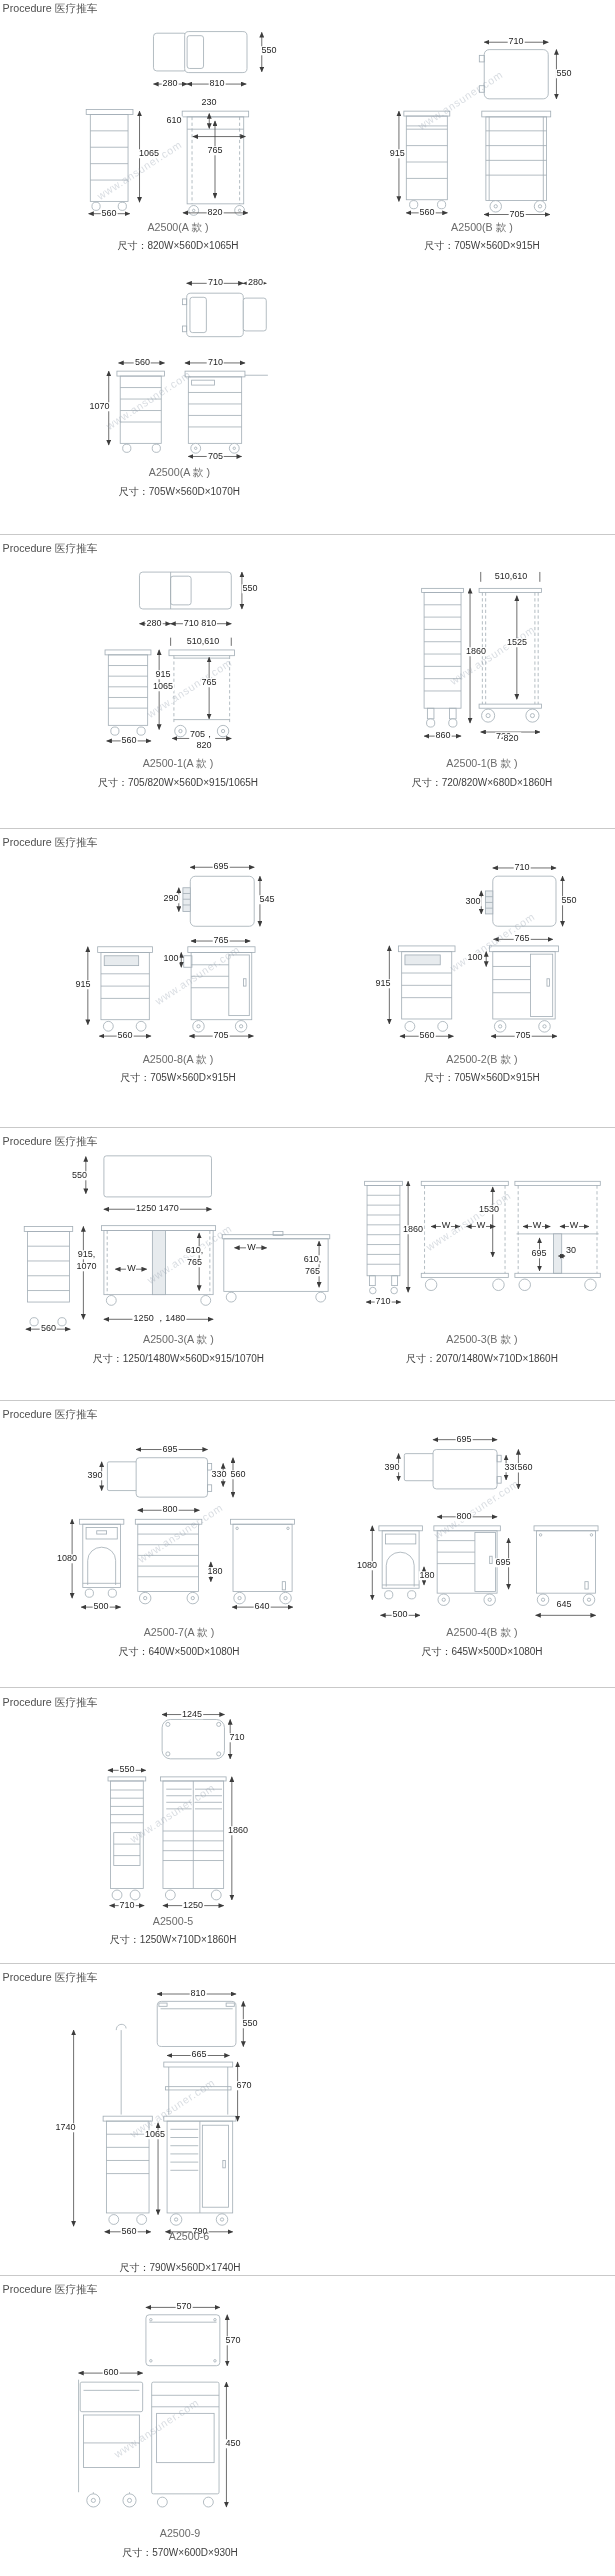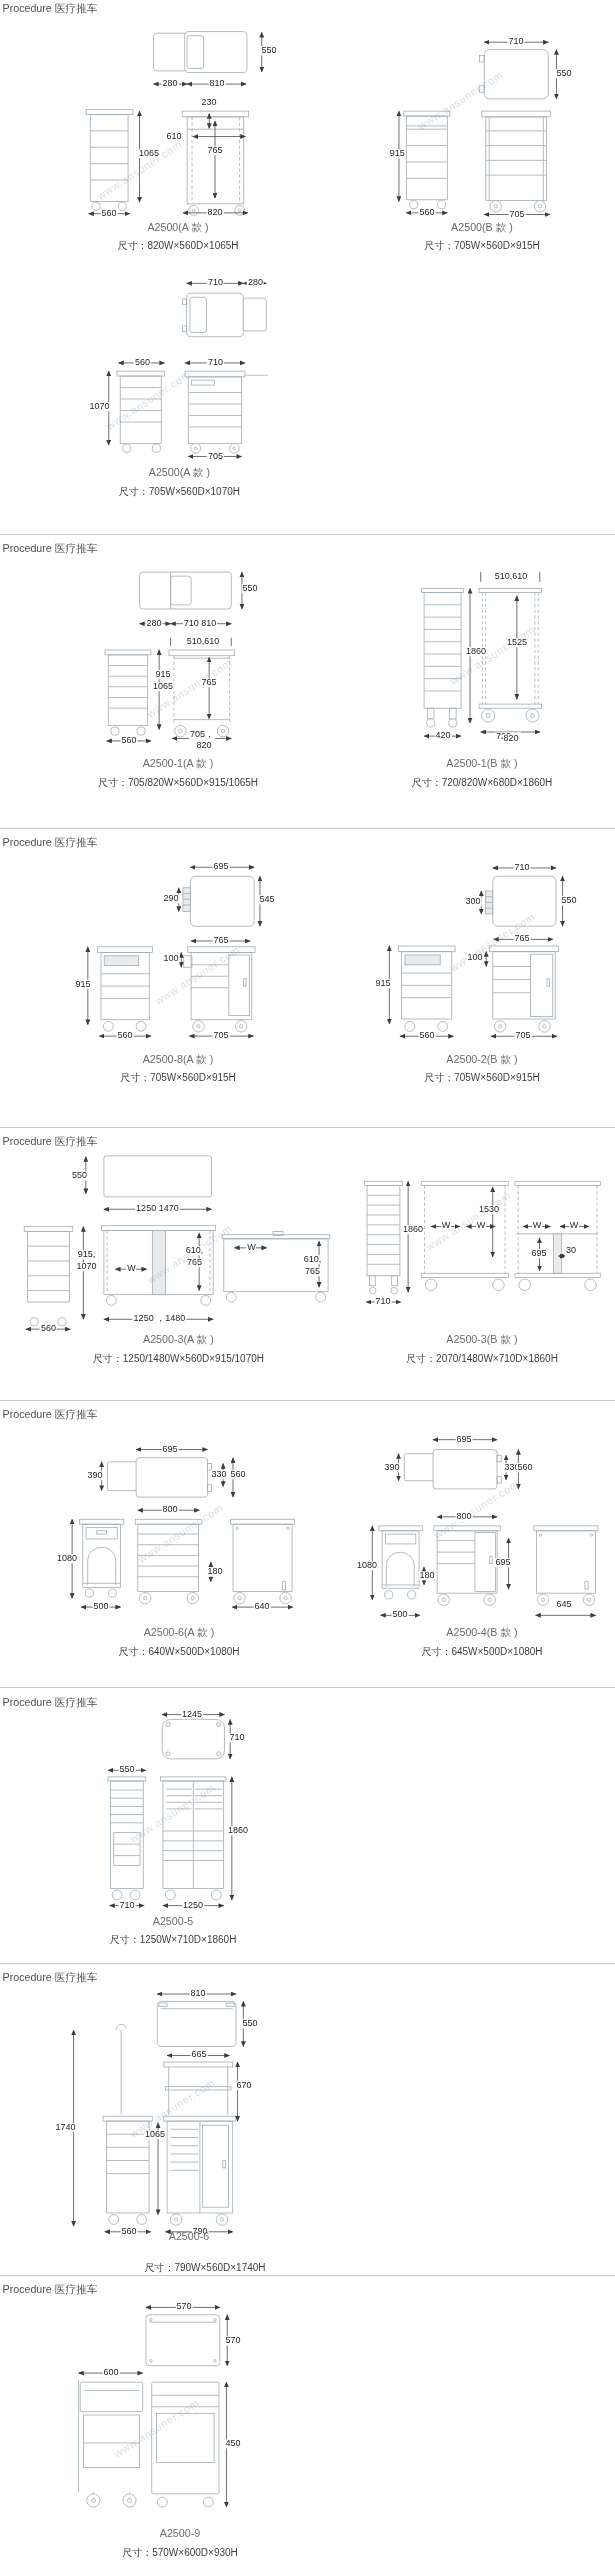--- a/index.html
+++ b/index.html
@@ -76,21 +76,21 @@
       <line class="dl" x1="167" y1="112" x2="167" y2="206" marker-start="url(#ma)" marker-end="url(#ma)"></line>
       <line class="dl" x1="128" y1="224" x2="207" y2="224" marker-start="url(#ma)" marker-end="url(#ma)"></line>
       <line class="dl" x1="75" y1="100" x2="75" y2="211" marker-start="url(#ma)" marker-end="url(#ma)"></line>
       <line class="dl" x1="13" y1="225" x2="63" y2="225" marker-start="url(#ma)" marker-end="url(#ma)"></line>
     </g>
   </svg>
   <div class="dim" style="left:191px;top:22px">550</div>
   <div class="dim" style="left:92px;top:55px">280</div>
   <div class="dim" style="left:139px;top:55px">810</div>
   <div class="dim" style="left:131px;top:74px">230</div>
-  <div class="dim" style="left:96px;top:108px">610</div>
+  <div class="dim" style="left:96px;top:92px">610</div>
   <div class="dim" style="left:137px;top:122px">765</div>
   <div class="dim" style="left:137px;top:184px">820</div>
   <div class="dim" style="left:71px;top:125px">1065</div>
   <div class="dim" style="left:31px;top:185px">560</div>
   <div class="cap" style="left:100px;top:192px">A2500(A 款 )</div>
   <div class="siz" style="left:100px;top:210px">尺寸：820W×560D×1065H</div>
 </div>
 
 <div class="grp" style="left:394px;top:29px;width:201px;height:234px">
   <svg class="draw" width="201" height="193" viewBox="0 0 245 235">
@@ -288,21 +288,21 @@
           <line class="dl" x1="237" y1="17" x2="237" y2="29"></line>
       <line class="dl" x1="152" y1="37" x2="152" y2="201" marker-start="url(#ma)" marker-end="url(#ma)"></line>
       <line class="dl" x1="96" y1="217" x2="141" y2="217" marker-start="url(#ma)" marker-end="url(#ma)"></line>
       <line class="dl" x1="209" y1="46" x2="209" y2="172" marker-start="url(#ma)" marker-end="url(#ma)"></line>
       <line class="dl" x1="165" y1="212" x2="237" y2="212" marker-start="url(#ma)" marker-end="url(#ma)"></line>
     </g>
   </svg>
   <div class="dim" style="left:166px;top:19px">510,610</div>
   <div class="dim" style="left:131px;top:94px">1860</div>
   <div class="dim" style="left:172px;top:85px">1525</div>
-  <div class="dim" style="left:98px;top:178px">420</div>
+  <div class="dim" style="left:98px;top:178px">860</div>
   <div class="dim" style="left:163px;top:179px">720，</div>
   <div class="dim" style="left:166px;top:181px">820</div>
   <div class="cap" style="left:137px;top:199px">A2500-1(B 款 )</div>
   <div class="siz" style="left:137px;top:218px">尺寸：720/820W×680D×1860H</div>
 </div>
 
 <div class="hr" style="top:828px"></div>
 <div class="hdr" style="top:836px">Procedure 医疗推车</div>
 <div class="wm" style="left:148px;top:969px">www.ansuner.com</div>
 <div class="wm" style="left:443px;top:936px">www.ansuner.com</div>
@@ -604,21 +604,21 @@
   </svg>
   <div class="dim" style="left:108px;top:20.5px">695</div>
   <div class="dim" style="left:33px;top:47px">390</div>
   <div class="dim" style="left:157px;top:46px">330</div>
   <div class="dim" style="left:176px;top:46px">560</div>
   <div class="dim" style="left:108px;top:81px">800</div>
   <div class="dim" style="left:5px;top:130px">1080</div>
   <div class="dim" style="left:153px;top:143px">180</div>
   <div class="dim" style="left:39px;top:178px">500</div>
   <div class="dim" style="left:200px;top:178px">640</div>
-  <div class="cap" style="left:117px;top:197px">A2500-6(A 款 )</div>
+  <div class="cap" style="left:117px;top:197px">A2500-7(A 款 )</div>
   <div class="siz" style="left:117px;top:216px">尺寸：640W×500D×1080H</div>
 </div>
 
 <div class="grp" style="left:345px;top:1429px;width:259px;height:246px">
   <svg class="draw" width="259" height="197" viewBox="0 0 315 240">
     <g>
       <rect class="lnf" x="72" y="30" width="37" height="33" rx="2"></rect>
       <rect class="lnf" x="107" y="25" width="78" height="48" rx="4"></rect>
       <rect class="ln" x="185" y="32" width="5" height="8"></rect>
           <rect class="ln" x="185" y="58" width="5" height="8"></rect>
@@ -808,21 +808,21 @@
   </svg>
   <div class="dim" style="left:149px;top:10.7px">810</div>
   <div class="dim" style="left:201px;top:41px">550</div>
   <div class="dim" style="left:150px;top:72px">665</div>
   <div class="dim" style="left:195px;top:103px">670</div>
   <div class="dim" style="left:16.4px;top:145px">1740</div>
   <div class="dim" style="left:106px;top:152px">1065</div>
   <div class="dim" style="left:80px;top:249px">560</div>
   <div class="dim" style="left:151px;top:249px">790</div>
   <div class="cap" style="left:140px;top:247px">A2500-6</div>
-  <div class="siz" style="left:156px;top:278px">尺寸：790W×560D×1740H</div>
+  <div class="siz" style="left:131px;top:278px">尺寸：790W×560D×1740H</div>
 </div>
 
 <div class="hr" style="top:2275px"></div>
 <div class="hdr" style="top:2283px">Procedure 医疗推车</div>
 <div class="wm" style="left:107px;top:2422px">www.ansuner.com</div>
 
 <div class="grp" style="left:49px;top:2295px;width:230px;height:271px">
   <svg class="draw" width="230" height="263" viewBox="0 0 280 320">
     <g>
       <rect class="lnf" x="118" y="24" width="90" height="62" rx="4"></rect>

